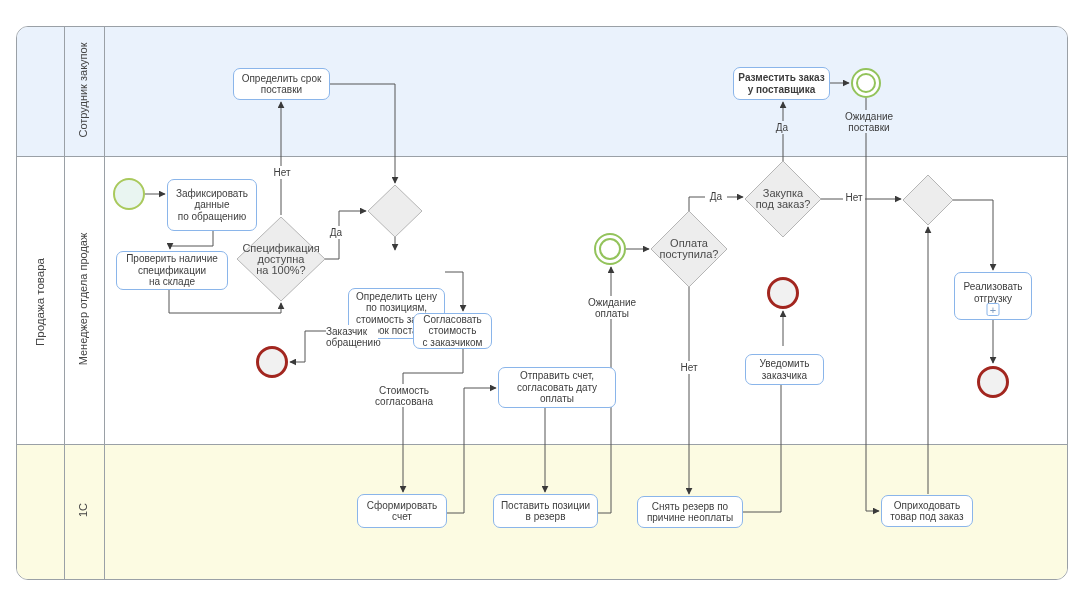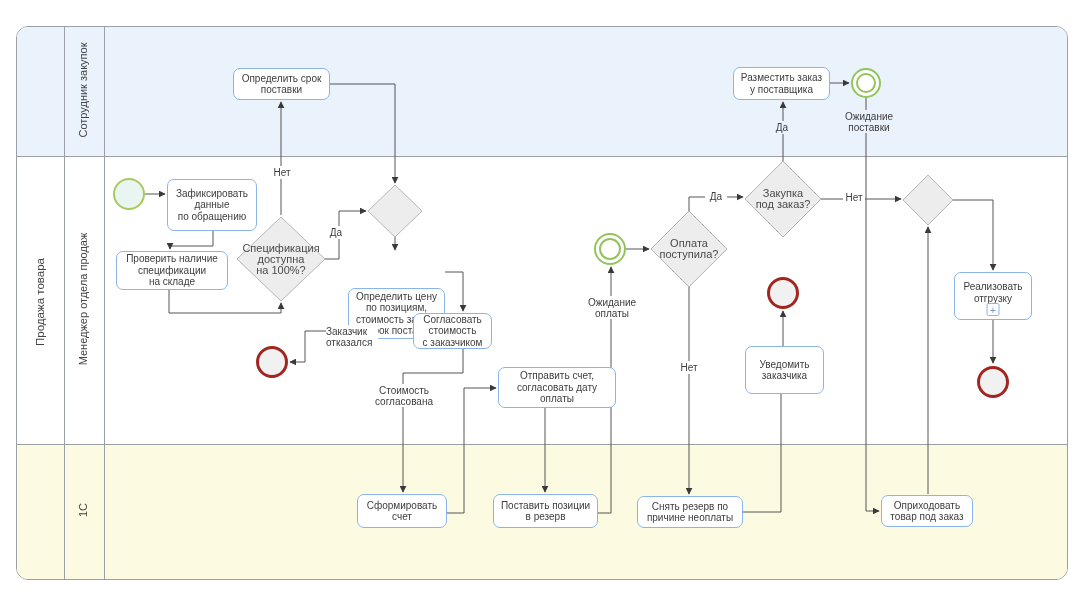--- a/index.html
+++ b/index.html
@@ -95,21 +95,21 @@
     <polyline points="830,83 849,83" marker-end="url(#arrow)"></polyline>
     <polyline points="821,199 901,199" marker-end="url(#arrow)"></polyline>
     <polyline points="866,98 866,511 879,511" marker-end="url(#arrow)"></polyline>
     <polyline points="928,494 928,227" marker-end="url(#arrow)"></polyline>
     <polyline points="953,200 993,200 993,270" marker-end="url(#arrow)"></polyline>
     <polyline points="993,320 993,363" marker-end="url(#arrow)"></polyline>
   </svg>
 
   <div class="task" style="left:233px;top:68px;width:97px;height:32px;">Определить срок
 поставки</div>
-  <div class="task" style="left:733px;top:67px;width:97px;height:33px;">Разместить заказ
+  <div class="task" style="left:733px;top:67px;width:97px;height:33px;font-weight:bold;">Разместить заказ
 у поставщика</div>
   <div class="event ev-inter ev-inter-sm" style="left:851px;top:68px;"></div>
   <div class="edge-label bg-blue" style="left:841px;top:110px;width:56px;height:23px;">Ожидание
 поставки</div>
 
   <div class="event ev-start" style="left:113px;top:178px;"></div>
   <div class="task" style="left:167px;top:179px;width:90px;height:52px;">Зафиксировать
 данные
 по обращению</div>
   <div class="task" style="left:116px;top:251px;width:112px;height:39px;">Проверить наличие
@@ -157,21 +157,21 @@
 
   <div class="gateway" style="left:745px;top:161px;width:76px;height:76px;">
     <svg width="76" height="76">
         <polygon points="38,0 76,38 38,76 0,38" fill="#ededed" stroke="#b5b5b5"></polygon>
       </svg>
     <div class="gw-label">Закупка
 под заказ?</div>
   </div>
 
   <div class="event ev-end" style="left:767px;top:277px;"></div>
-  <div class="task" style="left:745px;top:346px;width:79px;height:48px;">Уведомить
+  <div class="task" style="left:745px;top:354px;width:79px;height:31px;">Уведомить
 заказчика</div>
 
   <div class="gateway" style="left:903px;top:175px;width:50px;height:50px;">
     <svg width="50" height="50">
         <polygon points="25,0 50,25 25,50 0,25" fill="#ededed" stroke="#b5b5b5"></polygon>
       </svg>
   </div>
 
   <div class="task task-sub" style="left:954px;top:272px;width:78px;height:48px;">
     <span>Реализовать
@@ -185,21 +185,21 @@
   <div class="task" style="left:493px;top:494px;width:105px;height:34px;">Поставить позиции
 в резерв</div>
   <div class="task" style="left:637px;top:496px;width:106px;height:32px;">Снять резерв по
 причине неоплаты</div>
   <div class="task" style="left:881px;top:495px;width:92px;height:32px;">Оприходовать
 товар под заказ</div>
 
   <div class="edge-label bg-white" style="left:268px;top:166px;width:28px;height:13px;">Нет</div>
   <div class="edge-label bg-white" style="left:325px;top:226px;width:22px;height:13px;">Да</div>
   <div class="edge-label bg-white align-left" style="left:326px;top:325px;width:52px;height:24px;">Заказчик
-отказался</div>
+обращению</div>
   <div class="edge-label bg-white" style="left:372px;top:384px;width:64px;height:23px;">Стоимость
 согласована</div>
   <div class="edge-label bg-white" style="left:705px;top:190px;width:22px;height:13px;">Да</div>
   <div class="edge-label bg-white" style="left:676px;top:361px;width:26px;height:13px;">Нет</div>
   <div class="edge-label bg-blue" style="left:771px;top:121px;width:22px;height:13px;">Да</div>
   <div class="edge-label bg-white" style="left:843px;top:191px;width:22px;height:13px;">Нет</div>
 
 </div>
 
 </body></html>

